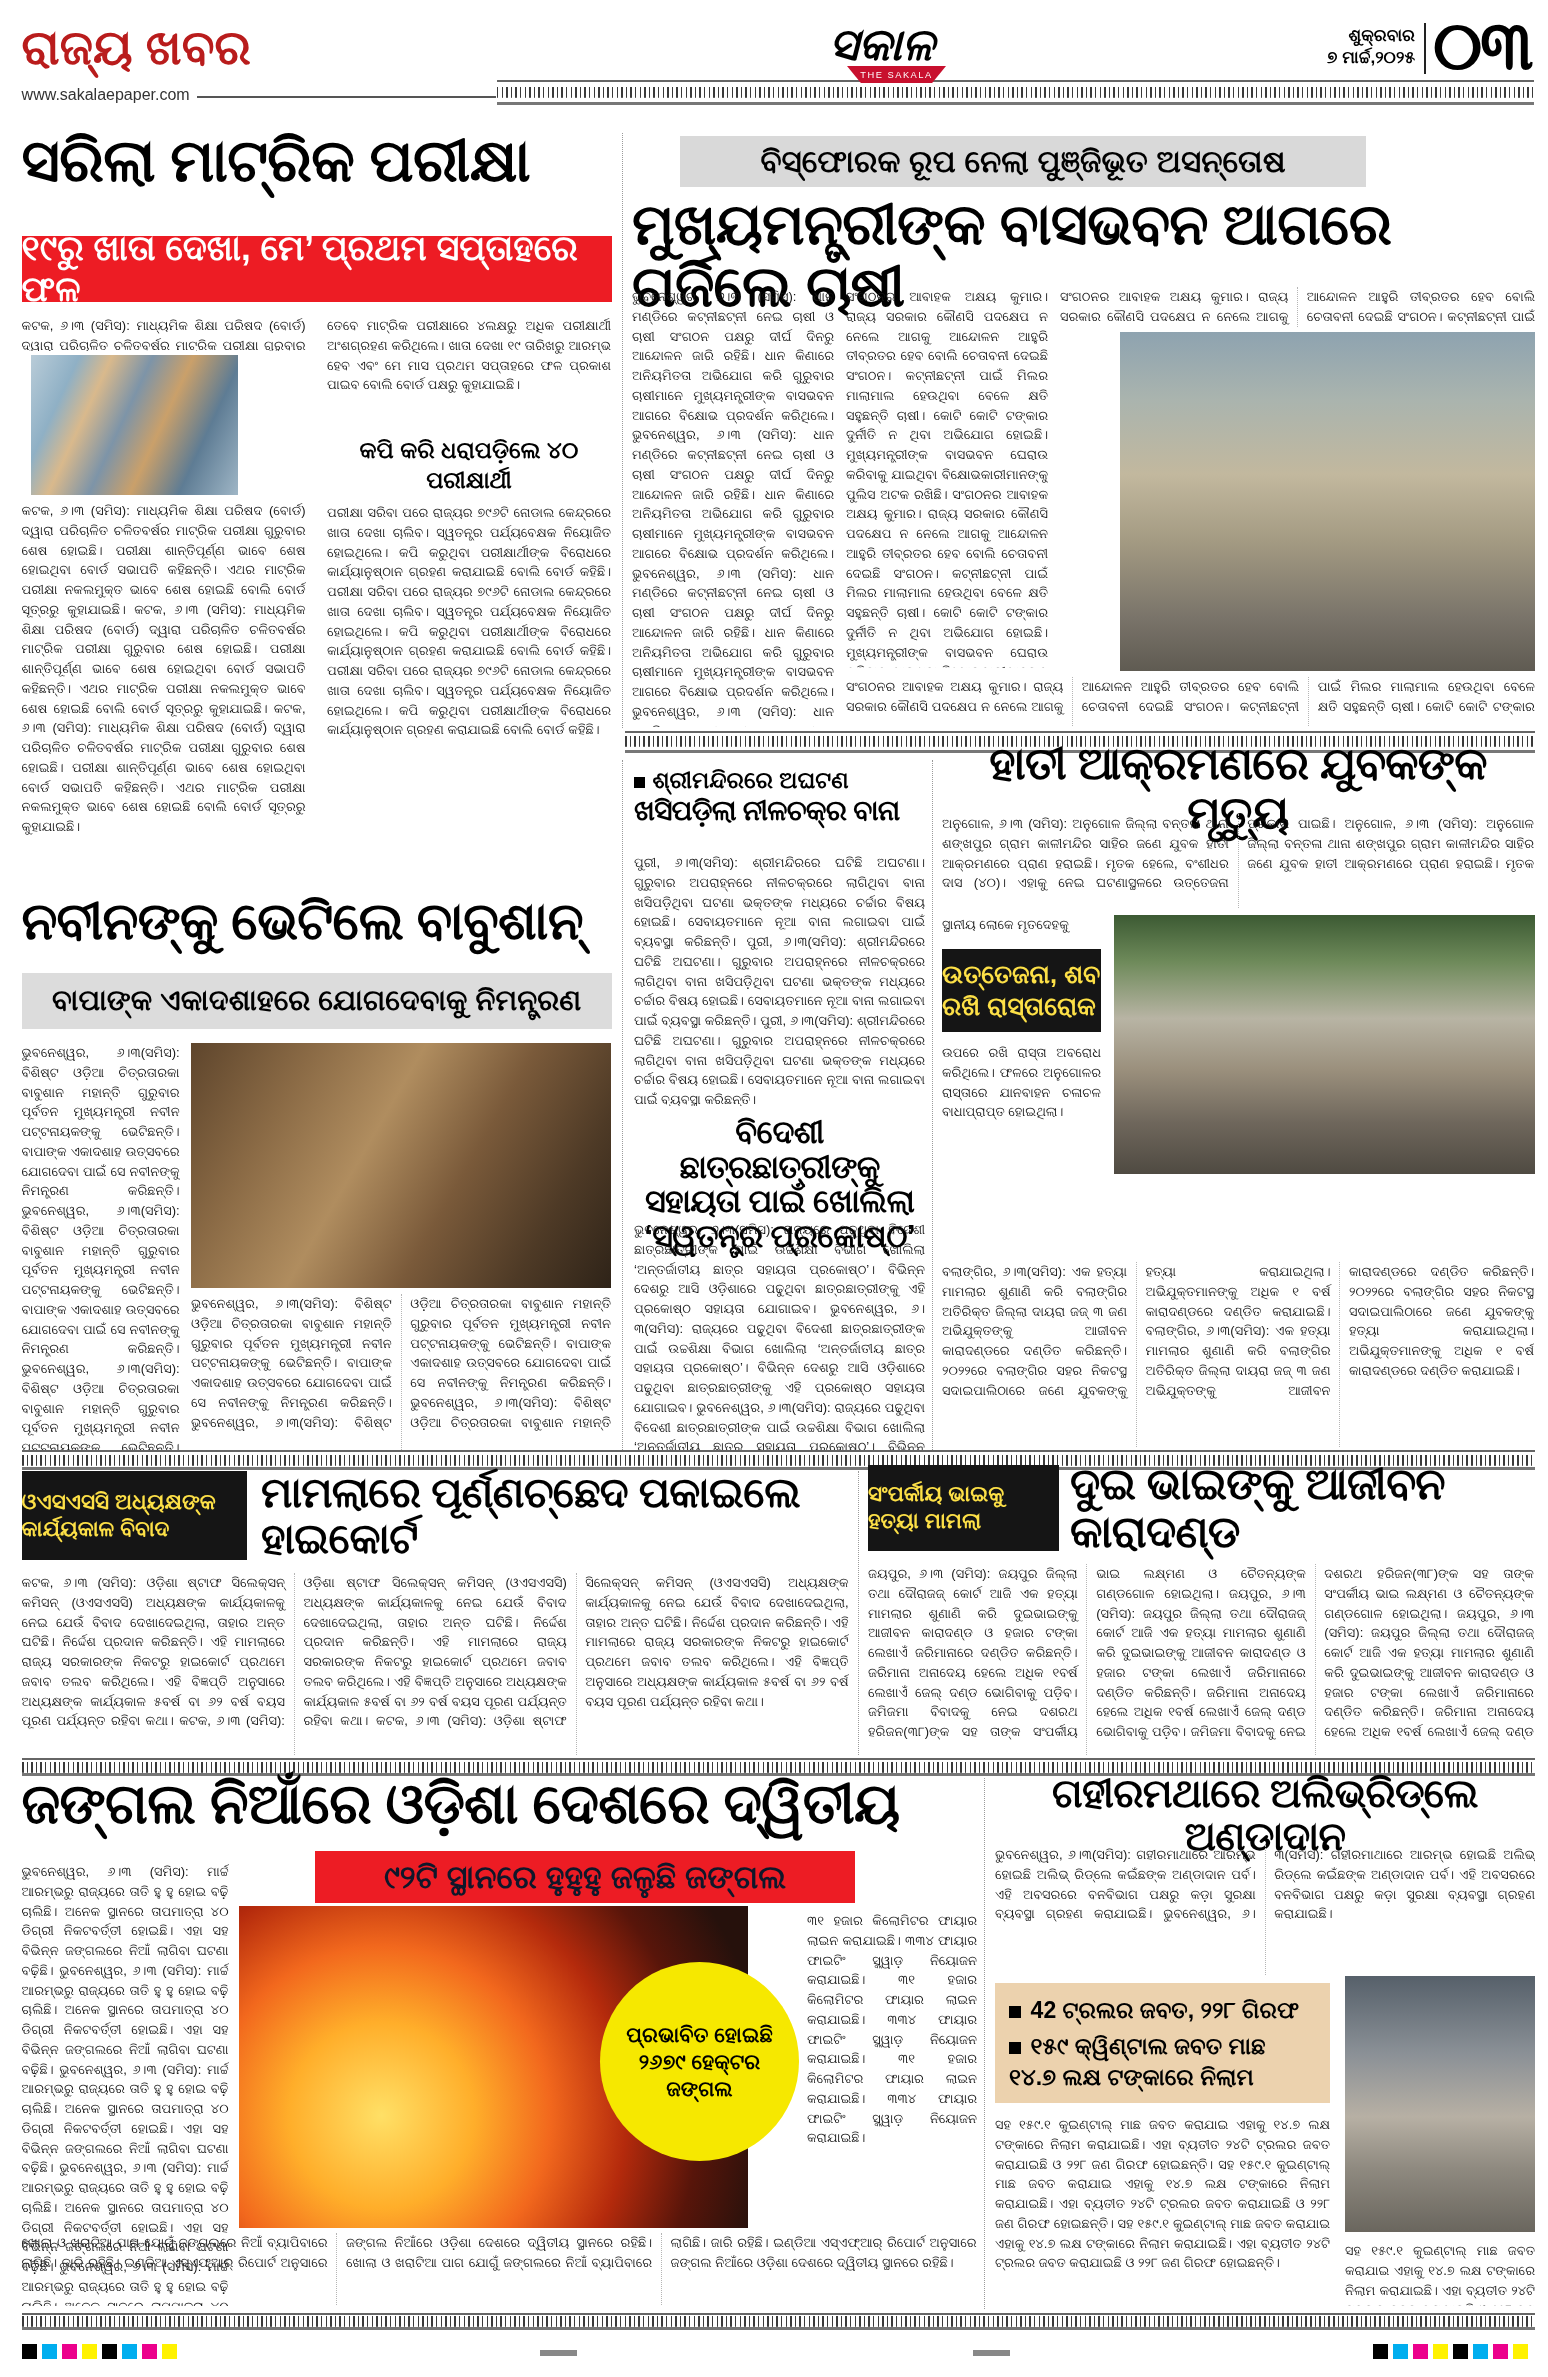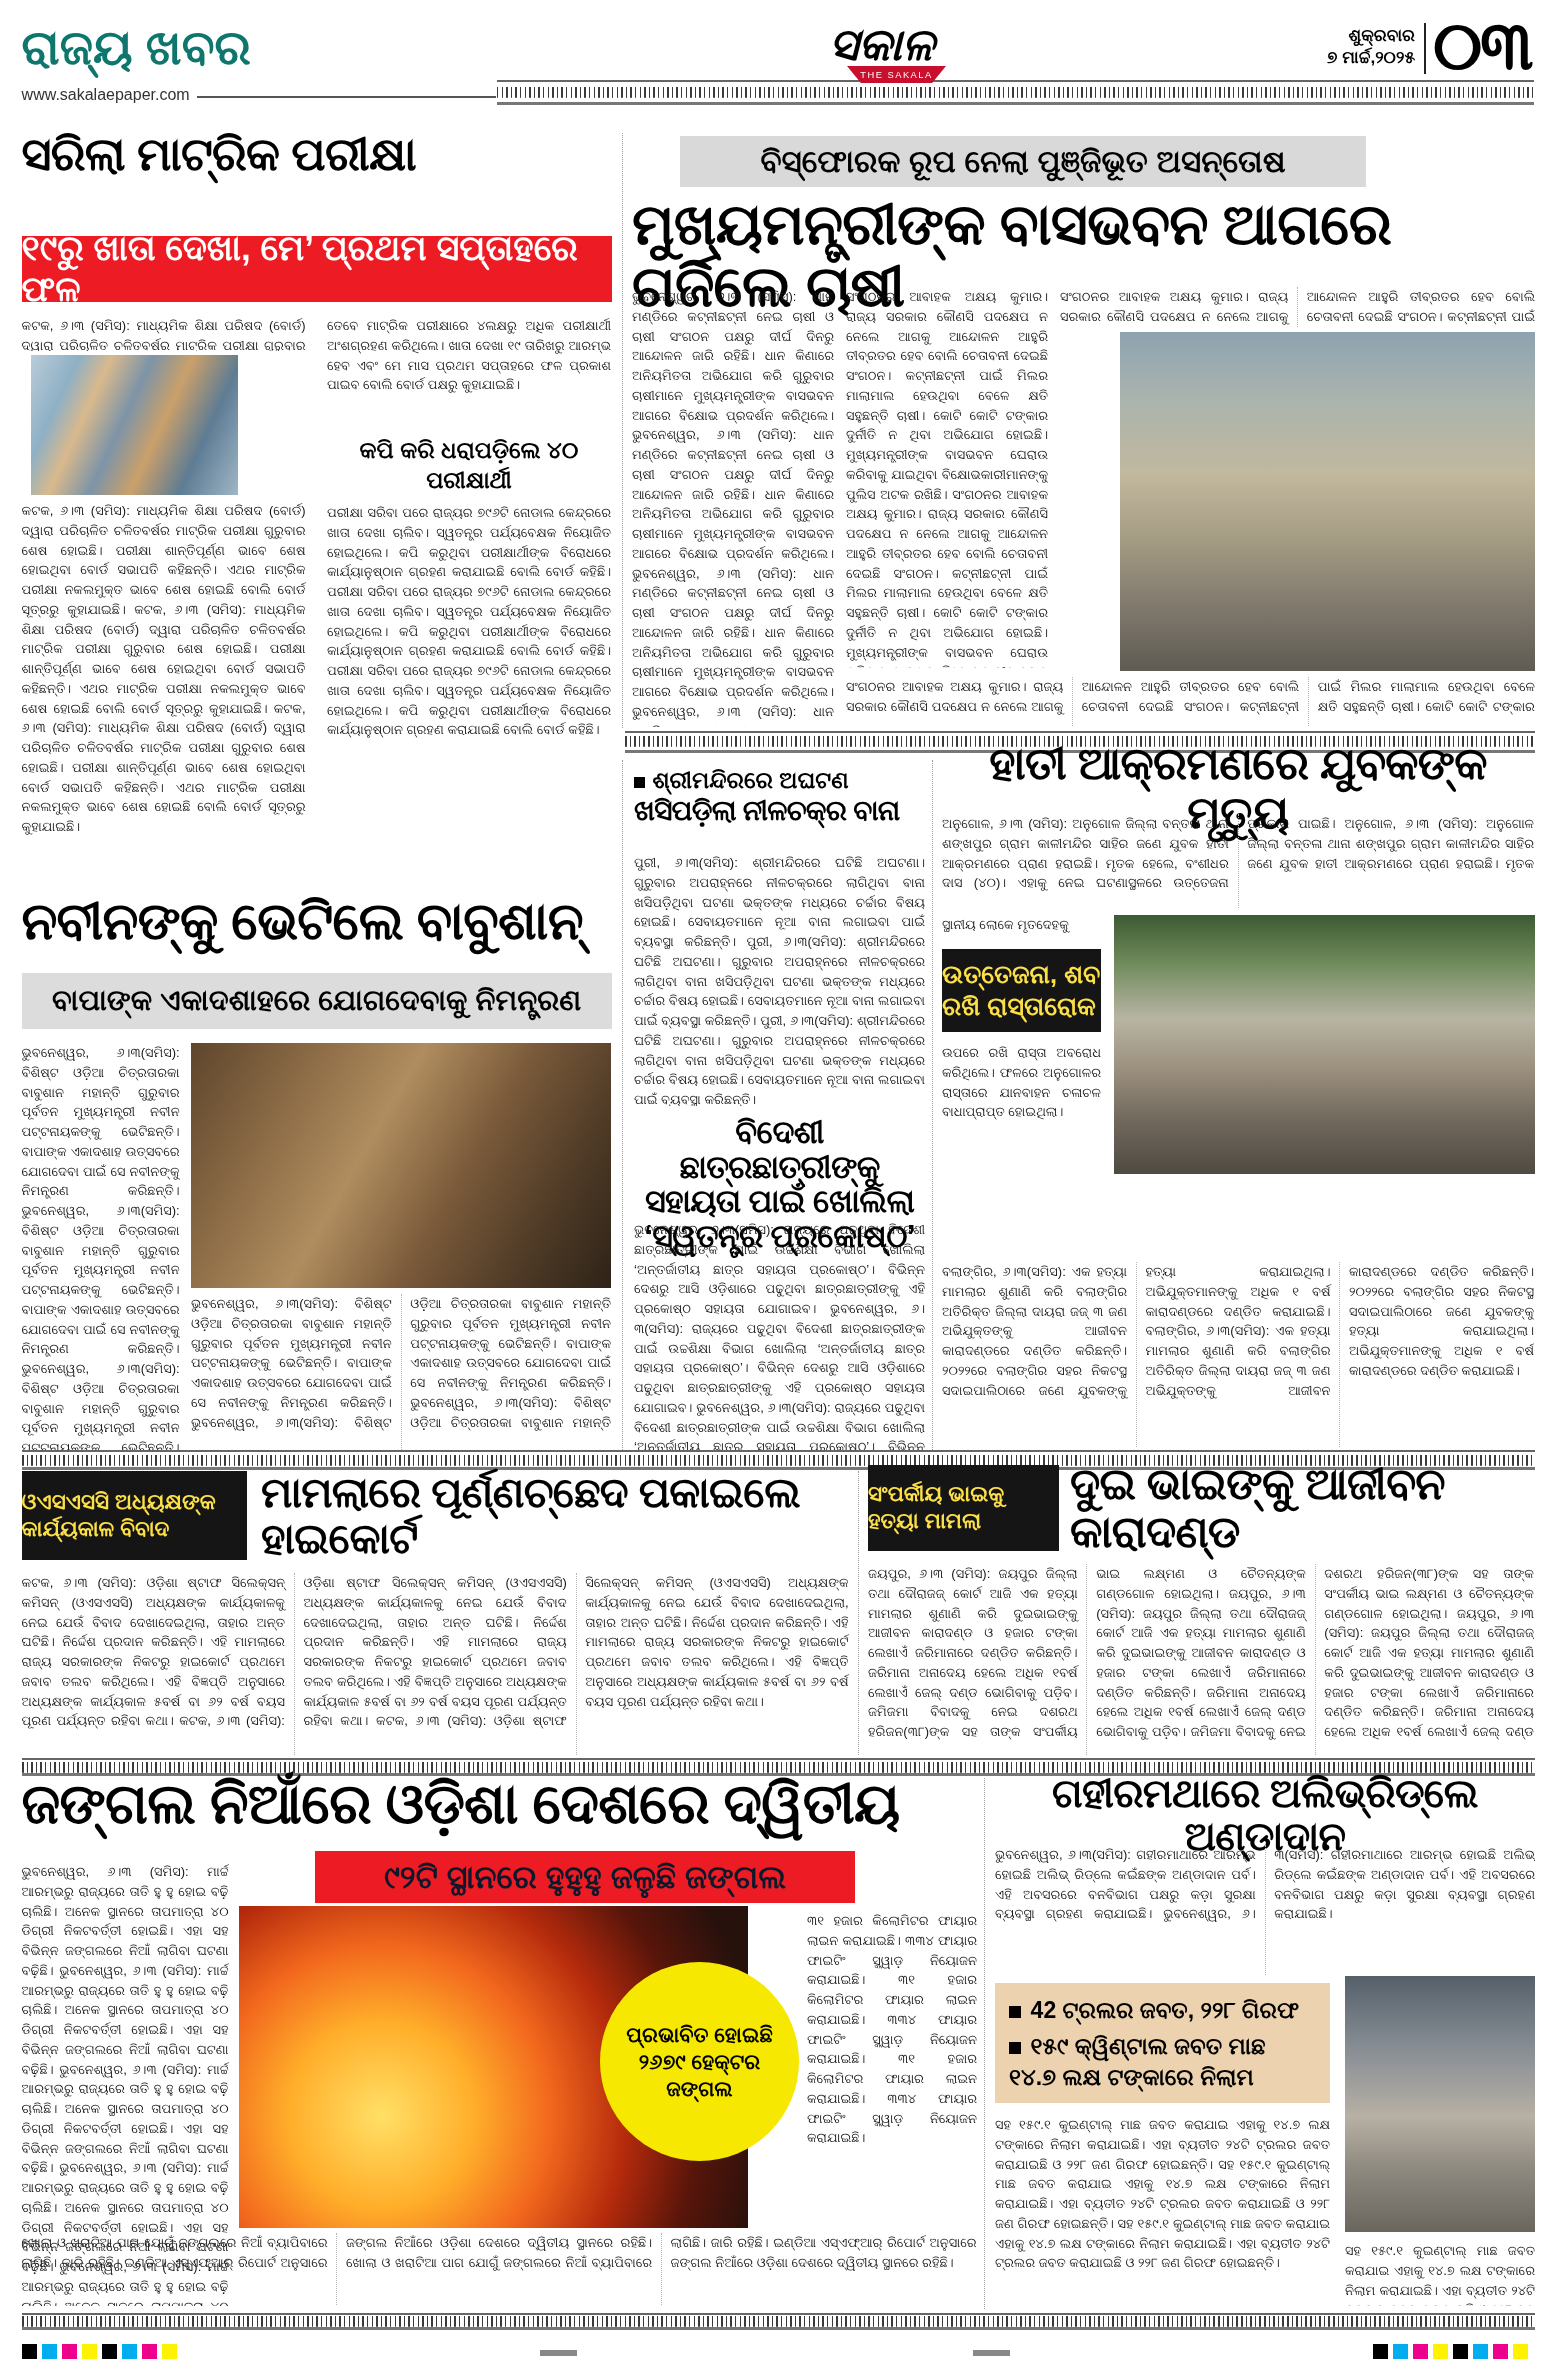--- a/index.html
+++ b/index.html
@@ -29,36 +29,36 @@
   .crosshead{font-weight:800;text-align:center;color:#000;}
   .square:before{content:"";display:inline-block;width:10.8px;height:10.8px;background:#000;margin-right:7.7px;}
   .bullet:before{content:"";display:inline-block;width:12.3px;height:12.3px;background:#000;margin-right:9.3px;}
   .regmark{position:absolute;width:15.4px;height:15.4px;}
 </style>
 </head>
 <body>
 
 <div id="page">
 
-  <div class="abs" style="left:21.6px;top:20px;width:324px;height:60px;font-size:48px;font-weight:900;color:#0f766e;letter-spacing:0;">ରାଜ୍ୟ ଖବର</div>
+  <div class="abs" style="left:21.6px;top:20px;width:324px;height:60px;font-size:48px;font-weight:900;color:#b91c1c;letter-spacing:0;">ରାଜ୍ୟ ଖବର</div>
   <div class="abs" style="left:21.6px;top:86px;font-size:16px;color:#333;">www.sakalaepaper.com</div>
   <div class="abs" style="left:197px;top:96px;width:299px;height:1.5px;background:#555;"></div>
   <div class="abs tickrule" style="left:497px;top:80px;width:1037px;height:25px;"></div>
 
   <div class="abs" style="left:829px;top:18.5px;width:154px;height:49px;font-size:45px;font-weight:900;font-style:italic;color:#000;">ସକାଳ</div>
   <div class="abs" style="left:847px;top:66px;width:99px;height:17px;background:#c8102e;color:#fff;
        font-size:9.3px;font-weight:400;letter-spacing:1.5px;display:flex;align-items:center;justify-content:center;
        clip-path:polygon(0 0,100% 0,86% 100%,14% 100%);">THE SAKALA</div>
 
   <div class="abs" style="left:1265px;top:26px;width:150px;text-align:right;font-size:17px;font-weight:800;color:#000;">ଶୁକ୍ରବାର</div>
   <div class="abs" style="left:1265px;top:48px;width:150px;text-align:right;font-size:17px;font-weight:800;color:#000;">୭ ମାର୍ଚ୍ଚ,୨୦୨୫</div>
   <div class="abs" style="left:1424px;top:23px;width:1.5px;height:51px;background:#222;"></div>
   <div class="abs" style="left:1433px;top:6.2px;width:108px;font-size:68px;font-weight:900;letter-spacing:-2.3px;color:#000;">୦୩</div>
 
-  <div class="abs hl" style="left:21.6px;top:130px;width:590px;height:94px;font-size:46px;">ସରିଲା ମାଟ୍ରିକ ପରୀକ୍ଷା</div>
+  <div class="abs hl" style="left:21.6px;top:130px;width:590px;height:94px;font-size:59px;">ସରିଲା ମାଟ୍ରିକ ପରୀକ୍ଷା</div>
   <div class="abs redbar" style="left:21.6px;top:236px;width:590px;height:66px;font-size:35px;">୧୯ରୁ ଖାତା ଦେଖା, ମେ’ ପ୍ରଥମ ସପ୍ତାହରେ ଫଳ</div>
 
   <div class="abs body-text" style="left:21.6px;top:316px;width:284px;height:35px;">କଟକ, ୬।୩ (ସମିସ): ମାଧ୍ୟମିକ ଶିକ୍ଷା ପରିଷଦ (ବୋର୍ଡ) ଦ୍ୱାରା ପରିଚାଳିତ ଚଳିତବର୍ଷର ମାଟ୍ରିକ ପରୀକ୍ଷା ଗୁରୁବାର ଶେଷ ହୋଇଛି। ପରୀକ୍ଷା ଶାନ୍ତିପୂର୍ଣ୍ଣ ଭାବେ ଶେଷ ହୋଇଥିବା ବୋର୍ଡ ସଭାପତି କହିଛନ୍ତି। ଏଥର ମାଟ୍ରିକ ପରୀକ୍ଷା ନକଲମୁକ୍ତ ଭାବେ ଶେଷ ହୋଇଛି ବୋଲି ବୋର୍ଡ ସୂତ୍ରରୁ କୁହାଯାଇଛି।</div>
   <div class="abs photo exam-photo" style="left:31px;top:355px;width:207px;height:140px;"></div>
   <div class="abs body-text" style="left:21.6px;top:501px;width:284px;height:384px;">କଟକ, ୬।୩ (ସମିସ): ମାଧ୍ୟମିକ ଶିକ୍ଷା ପରିଷଦ (ବୋର୍ଡ) ଦ୍ୱାରା ପରିଚାଳିତ ଚଳିତବର୍ଷର ମାଟ୍ରିକ ପରୀକ୍ଷା ଗୁରୁବାର ଶେଷ ହୋଇଛି। ପରୀକ୍ଷା ଶାନ୍ତିପୂର୍ଣ୍ଣ ଭାବେ ଶେଷ ହୋଇଥିବା ବୋର୍ଡ ସଭାପତି କହିଛନ୍ତି। ଏଥର ମାଟ୍ରିକ ପରୀକ୍ଷା ନକଲମୁକ୍ତ ଭାବେ ଶେଷ ହୋଇଛି ବୋଲି ବୋର୍ଡ ସୂତ୍ରରୁ କୁହାଯାଇଛି। କଟକ, ୬।୩ (ସମିସ): ମାଧ୍ୟମିକ ଶିକ୍ଷା ପରିଷଦ (ବୋର୍ଡ) ଦ୍ୱାରା ପରିଚାଳିତ ଚଳିତବର୍ଷର ମାଟ୍ରିକ ପରୀକ୍ଷା ଗୁରୁବାର ଶେଷ ହୋଇଛି। ପରୀକ୍ଷା ଶାନ୍ତିପୂର୍ଣ୍ଣ ଭାବେ ଶେଷ ହୋଇଥିବା ବୋର୍ଡ ସଭାପତି କହିଛନ୍ତି। ଏଥର ମାଟ୍ରିକ ପରୀକ୍ଷା ନକଲମୁକ୍ତ ଭାବେ ଶେଷ ହୋଇଛି ବୋଲି ବୋର୍ଡ ସୂତ୍ରରୁ କୁହାଯାଇଛି। କଟକ, ୬।୩ (ସମିସ): ମାଧ୍ୟମିକ ଶିକ୍ଷା ପରିଷଦ (ବୋର୍ଡ) ଦ୍ୱାରା ପରିଚାଳିତ ଚଳିତବର୍ଷର ମାଟ୍ରିକ ପରୀକ୍ଷା ଗୁରୁବାର ଶେଷ ହୋଇଛି। ପରୀକ୍ଷା ଶାନ୍ତିପୂର୍ଣ୍ଣ ଭାବେ ଶେଷ ହୋଇଥିବା ବୋର୍ଡ ସଭାପତି କହିଛନ୍ତି। ଏଥର ମାଟ୍ରିକ ପରୀକ୍ଷା ନକଲମୁକ୍ତ ଭାବେ ଶେଷ ହୋଇଛି ବୋଲି ବୋର୍ଡ ସୂତ୍ରରୁ କୁହାଯାଇଛି।</div>
 
   <div class="abs body-text" style="left:327px;top:316px;width:284px;height:114px;">ତେବେ ମାଟ୍ରିକ ପରୀକ୍ଷାରେ ୪ଲକ୍ଷରୁ ଅଧିକ ପରୀକ୍ଷାର୍ଥୀ ଅଂଶଗ୍ରହଣ କରିଥିଲେ। ଖାତା ଦେଖା ୧୯ ତାରିଖରୁ ଆରମ୍ଭ ହେବ ଏବଂ ମେ ମାସ ପ୍ରଥମ ସପ୍ତାହରେ ଫଳ ପ୍ରକାଶ ପାଇବ ବୋଲି ବୋର୍ଡ ପକ୍ଷରୁ କୁହାଯାଇଛି।</div>
   <div class="abs crosshead" style="left:327px;top:436px;width:284px;height:62px;font-size:23px;line-height:1.3;">କପି କରି ଧରାପଡ଼ିଲେ ୪୦ ପରୀକ୍ଷାର୍ଥୀ</div>
   <div class="abs body-text" style="left:327px;top:503px;width:284px;height:382px;">ପରୀକ୍ଷା ସରିବା ପରେ ରାଜ୍ୟର ୭୯୬ଟି ନୋଡାଲ କେନ୍ଦ୍ରରେ ଖାତା ଦେଖା ଚାଲିବ। ସ୍ୱତନ୍ତ୍ର ପର୍ଯ୍ୟବେକ୍ଷକ ନିୟୋଜିତ ହୋଇଥିଲେ। କପି କରୁଥିବା ପରୀକ୍ଷାର୍ଥୀଙ୍କ ବିରୋଧରେ କାର୍ଯ୍ୟାନୁଷ୍ଠାନ ଗ୍ରହଣ କରାଯାଇଛି ବୋଲି ବୋର୍ଡ କହିଛି। ପରୀକ୍ଷା ସରିବା ପରେ ରାଜ୍ୟର ୭୯୬ଟି ନୋଡାଲ କେନ୍ଦ୍ରରେ ଖାତା ଦେଖା ଚାଲିବ। ସ୍ୱତନ୍ତ୍ର ପର୍ଯ୍ୟବେକ୍ଷକ ନିୟୋଜିତ ହୋଇଥିଲେ। କପି କରୁଥିବା ପରୀକ୍ଷାର୍ଥୀଙ୍କ ବିରୋଧରେ କାର୍ଯ୍ୟାନୁଷ୍ଠାନ ଗ୍ରହଣ କରାଯାଇଛି ବୋଲି ବୋର୍ଡ କହିଛି। ପରୀକ୍ଷା ସରିବା ପରେ ରାଜ୍ୟର ୭୯୬ଟି ନୋଡାଲ କେନ୍ଦ୍ରରେ ଖାତା ଦେଖା ଚାଲିବ। ସ୍ୱତନ୍ତ୍ର ପର୍ଯ୍ୟବେକ୍ଷକ ନିୟୋଜିତ ହୋଇଥିଲେ। କପି କରୁଥିବା ପରୀକ୍ଷାର୍ଥୀଙ୍କ ବିରୋଧରେ କାର୍ଯ୍ୟାନୁଷ୍ଠାନ ଗ୍ରହଣ କରାଯାଇଛି ବୋଲି ବୋର୍ଡ କହିଛି।</div>
 

